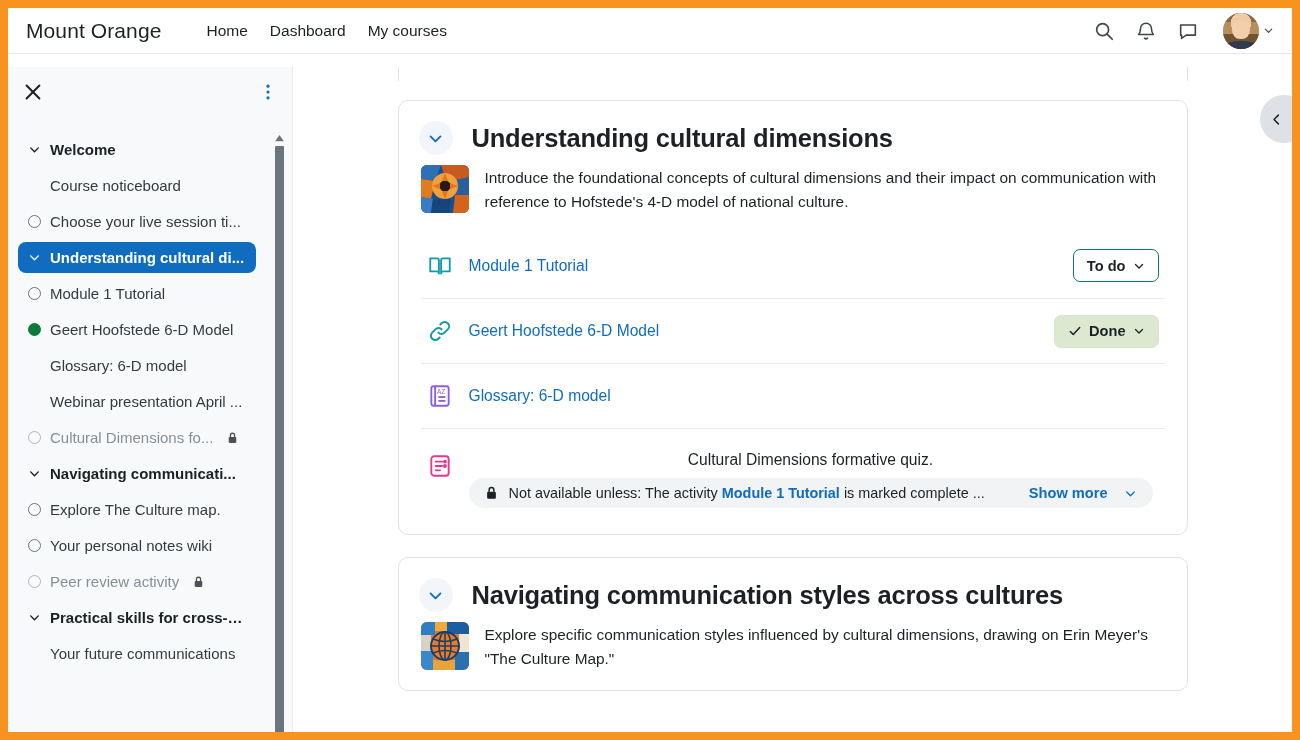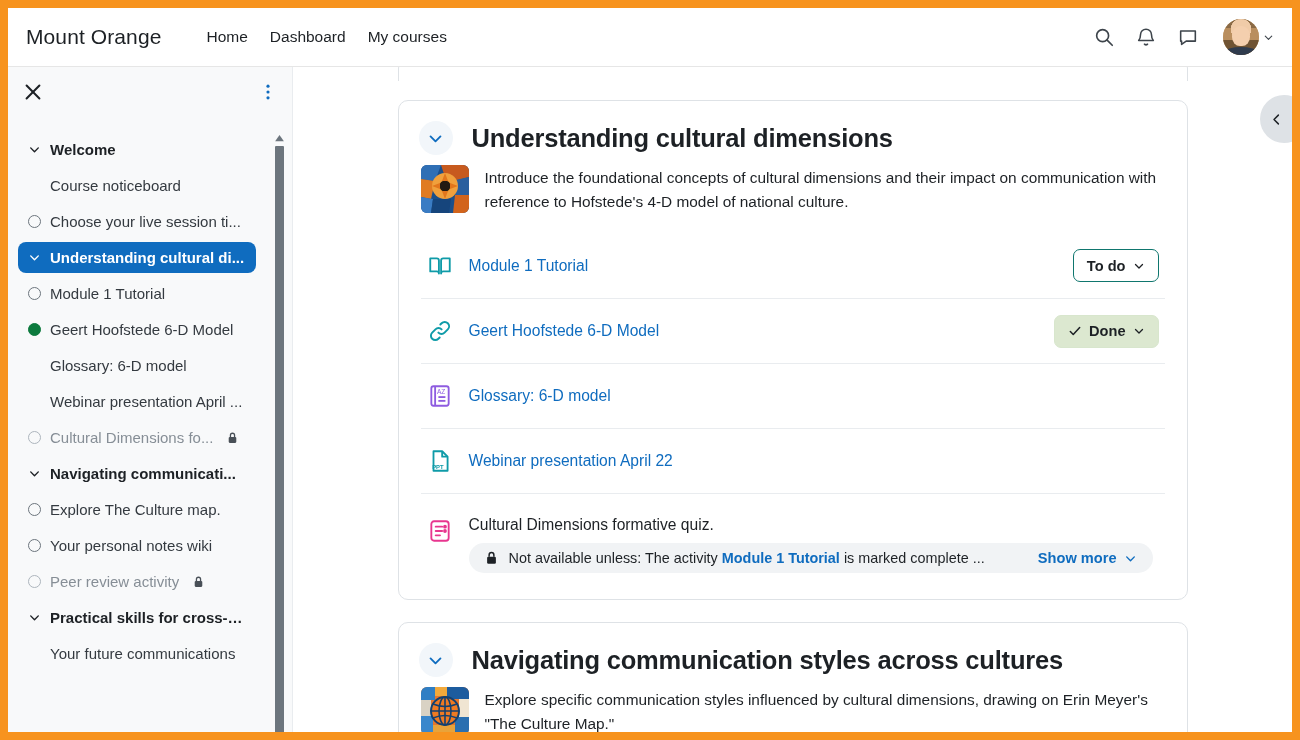--- a/index.html
+++ b/index.html
@@ -17,21 +17,21 @@
     background: #ffffff;
   }
   #inner {
     position: absolute; inset: 0;
     overflow: hidden;
     background: #ffffff;
   }
 
   
   #navbar {
-    position: absolute; top: 0; left: 0; right: 0; height: 59px;
+    position: absolute; top: 0; left: 0; right: 0; height: 46px;
     background: #ffffff;
     border-bottom: 1px solid #e6e6e6;
     display: flex; align-items: center;
     padding: 0 18px 0 8px;
     z-index: 20;
   }
   #brand {
     font-size: 21px; color: #1d2125; font-weight: 400;
     letter-spacing: .1px; padding: 0 10px;
   }
@@ -161,31 +161,31 @@
   }
   .btn-done {
     display: inline-flex; align-items: center; gap: 7px;
     height: 33px; padding: 0 13px;
     border: 1px solid #d8e6cd; border-radius: 7px; background: #dce8d0;
     font-size: 14.6px; font-weight: bold; color: #1d2125; cursor: pointer;
   }
   .btn-chev { width: 12px; height: 12px; }
   .btn-check { width: 14px; height: 14px; }
 
-  .act-stack { display: flex; flex-direction: column; gap: 9px; padding: 12px 6px 12px 0; flex: 1; }
+  .act-stack { display: flex; flex-direction: column; gap: 9px; padding: 12px 6px 12px 0; flex: 1; text-align: center; }
   .avail-pill {
     display: flex; align-items: center; gap: 10px;
     background: #f1f3f5; border-radius: 17px;
     padding: 7px 16px 7px 15px; width: 100%;
   }
   .avail-lock { width: 15px; height: 16px; flex: 0 0 15px; color: #1d2125; }
   .avail-text { font-size: 14.4px; color: #1d2125; }
   .avail-text b { color: #0f6cbf; }
   .show-more {
-    margin-left: auto; display: inline-flex; align-items: center; gap: 7px;
+    margin-left: auto; display: inline-flex; align-items: center; gap: 16px;
     font-size: 14.6px; font-weight: bold; color: #0f6cbf; cursor: pointer; white-space: nowrap;
   }
   .show-more svg { width: 13px; height: 13px; }
 
   
   #drawer-btn {
     position: absolute; right: -16px; top: 28px;
     width: 48px; height: 48px; border-radius: 50%;
     background: #dee2e6; display: flex; align-items: center;
     justify-content: flex-start; padding-left: 9px;
@@ -406,28 +406,20 @@
             <svg class="act-icon" viewBox="0 0 24 24" fill="none" stroke="#8e5ce0" stroke-width="1.7" stroke-linejoin="round">
               <rect x="4" y="3" width="16" height="18" rx="2"></rect>
               <line x1="7.5" y1="3" x2="7.5" y2="21"></line>
               <text x="13" y="10" font-size="6" fill="#8e5ce0" stroke="none" font-family="Liberation Sans, sans-serif" text-anchor="middle">AZ</text>
               <line x1="10.5" y1="13" x2="17" y2="13"></line>
               <line x1="10.5" y1="16.5" x2="17" y2="16.5"></line>
             </svg>
             <a class="act-name">Glossary: 6-D model</a>
           </div>
 
-          <div class="act-row">
-            <svg class="act-icon" viewBox="0 0 24 24" fill="none" stroke="#0f9ba8" stroke-width="1.7" stroke-linejoin="round">
-              <path d="M6 3h8l5 5v13H6z"></path>
-              <path d="M14 3v5h5"></path>
-              <text x="10" y="19" font-size="5.4" fill="#0f9ba8" stroke="none" font-family="Liberation Sans, sans-serif" text-anchor="middle" font-weight="bold">PPT</text>
-            </svg>
-            <a class="act-name">Webinar presentation April 22</a>
-          </div>
 
           <div class="act-row" style="align-items:flex-start;">
             <svg class="act-icon" viewBox="0 0 24 24" fill="none" stroke="#e8368f" stroke-width="1.7" stroke-linecap="round" stroke-linejoin="round" style="margin-top:14px;">
               <rect x="4" y="3" width="16" height="18" rx="2.5"></rect>
               <line x1="8" y1="8" x2="14" y2="8"></line>
               <line x1="8" y1="12" x2="14" y2="12"></line>
               <line x1="8" y1="16" x2="12" y2="16"></line>
               <circle cx="16.6" cy="8" r="0.9" fill="#e8368f"></circle>
               <circle cx="16.6" cy="12" r="0.9" fill="#e8368f"></circle>
             </svg>

